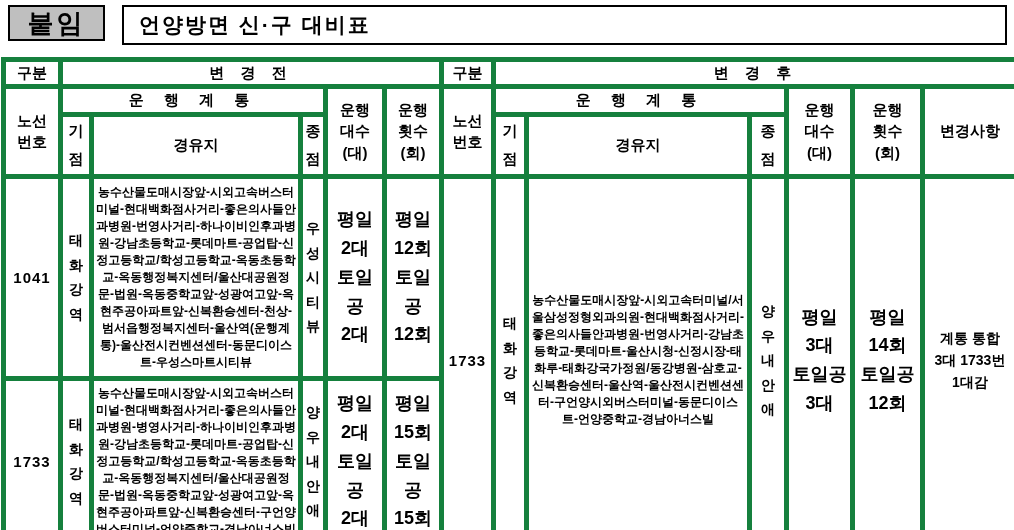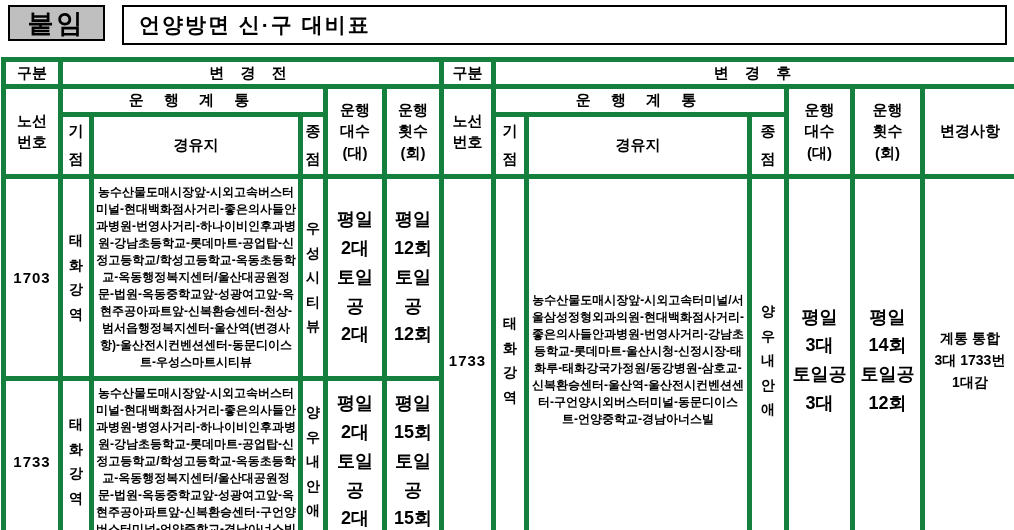--- a/index.html
+++ b/index.html
@@ -110,26 +110,26 @@
     <th class="tall">종
 점</th>
     <th class="tall">기
 점</th>
     <th>경유지</th>
     <th class="tall">종
 점</th>
   </tr>
 
   <tr class="d1">
-    <td class="num">1703</td>
+    <td class="num">1041</td>
     <td class="vert">태
 화
 강
 역</td>
-    <td class="via">농수산물도매시장앞-시외고속버스터미널-현대백화점사거리-좋은의사들안과병원-번영사거리-하나이비인후과병원-강남초등학교-롯데마트-공업탑-신정고등학교/학성고등학교-옥동초등학교-옥동행정복지센터/울산대공원정문-법원-옥동중학교앞-성광여고앞-옥현주공아파트앞-신복환승센터-천상-범서읍행정복지센터-울산역(변경사항)-울산전시컨벤션센터-동문디이스트-우성스마트시티뷰</td>
+    <td class="via">농수산물도매시장앞-시외고속버스터미널-현대백화점사거리-좋은의사들안과병원-번영사거리-하나이비인후과병원-강남초등학교-롯데마트-공업탑-신정고등학교/학성고등학교-옥동초등학교-옥동행정복지센터/울산대공원정문-법원-옥동중학교앞-성광여고앞-옥현주공아파트앞-신복환승센터-천상-범서읍행정복지센터-울산역(운행계통)-울산전시컨벤션센터-동문디이스트-우성스마트시티뷰</td>
     <td class="vert">우
 성
 시
 티
 뷰</td>
     <td class="freq">평일
 2대
 토일공
 2대</td>
     <td class="freq">평일

